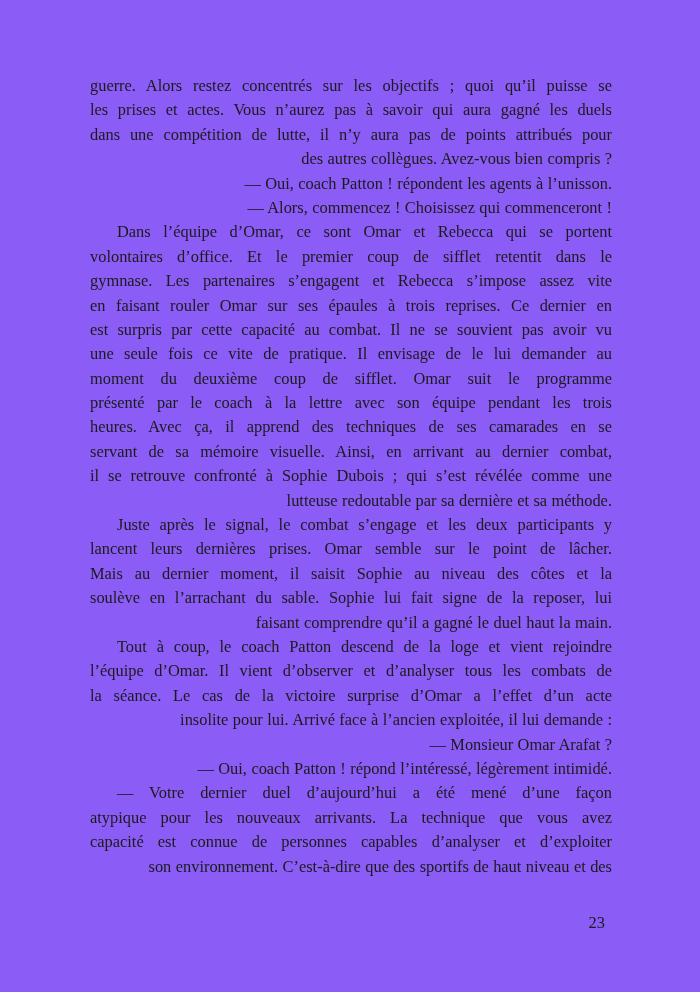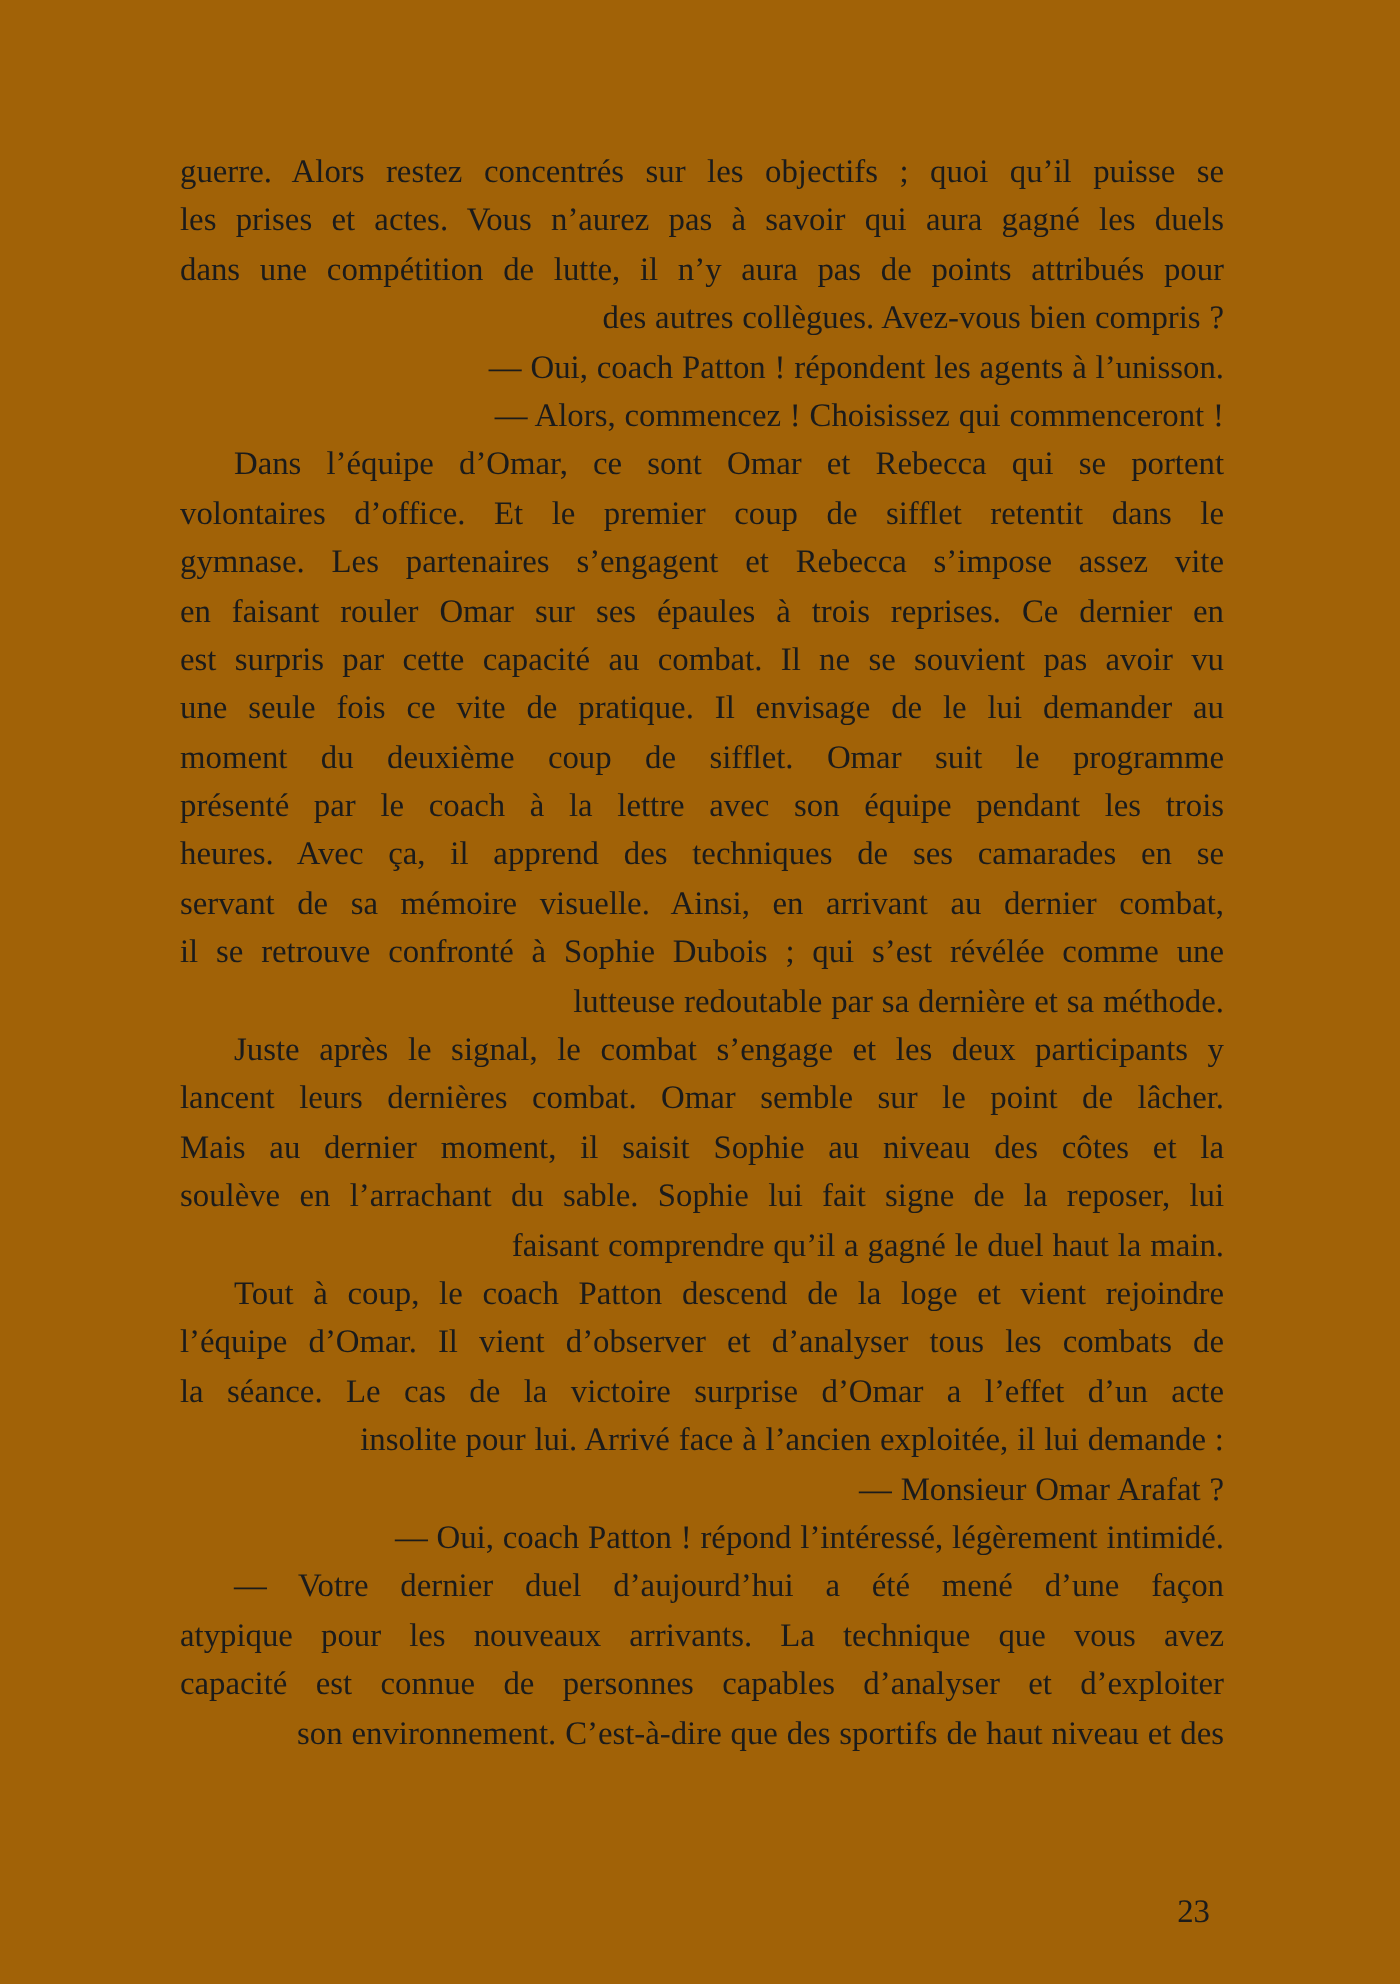--- a/index.html
+++ b/index.html
@@ -4,21 +4,21 @@
 <style>
   html, body {
     margin: 0;
     padding: 0;
     background: #ffffff;
   }
   .page {
     position: relative;
     width: 700px;
     height: 992px;
-    background: #a16207;
+    background: #8b5cf6;
     font-family: "Liberation Serif", "DejaVu Serif", serif;
     color: #1b1b1b;
     overflow: hidden;
   }
   .text-block {
     position: absolute;
     left: 90px;
     top: 74px;
     width: 522px;
   }
@@ -40,21 +40,20 @@
   .folio {
     position: absolute;
     left: 90px;
     top: 911px;
     width: 522px;
     box-sizing: border-box;
     padding-right: 7px;
     text-align: right;
     font-size: 16.4px;
     line-height: 24.4px;
-    margin-top: 33px;
   }
 </style>
 </head>
 <body>
 
 <div class="page">
   <div class="text-block">
     <div class="ln j">guerre. Alors restez concentrés sur les objectifs ; quoi qu’il puisse se</div>
     <div class="ln j">les prises et actes. Vous n’aurez pas à savoir qui aura gagné les duels</div>
     <div class="ln j">dans une compétition de lutte, il n’y aura pas de points attribués pour</div>
@@ -67,21 +66,21 @@
     <div class="ln j">en faisant rouler Omar sur ses épaules à trois reprises. Ce dernier en</div>
     <div class="ln j">est surpris par cette capacité au combat. Il ne se souvient pas avoir vu</div>
     <div class="ln j">une seule fois ce vite de pratique. Il envisage de le lui demander au</div>
     <div class="ln j">moment du deuxième coup de sifflet. Omar suit le programme</div>
     <div class="ln j">présenté par le coach à la lettre avec son équipe pendant les trois</div>
     <div class="ln j">heures. Avec ça, il apprend des techniques de ses camarades en se</div>
     <div class="ln j">servant de sa mémoire visuelle. Ainsi, en arrivant au dernier combat,</div>
     <div class="ln j">il se retrouve confronté à Sophie Dubois ; qui s’est révélée comme une</div>
     <div class="ln">lutteuse redoutable par sa dernière et sa méthode.</div>
     <div class="ln j i">Juste après le signal, le combat s’engage et les deux participants y</div>
-    <div class="ln j">lancent leurs dernières combat. Omar semble sur le point de lâcher.</div>
+    <div class="ln j">lancent leurs dernières prises. Omar semble sur le point de lâcher.</div>
     <div class="ln j">Mais au dernier moment, il saisit Sophie au niveau des côtes et la</div>
     <div class="ln j">soulève en l’arrachant du sable. Sophie lui fait signe de la reposer, lui</div>
     <div class="ln">faisant comprendre qu’il a gagné le duel haut la main.</div>
     <div class="ln j i">Tout à coup, le coach Patton descend de la loge et vient rejoindre</div>
     <div class="ln j">l’équipe d’Omar. Il vient d’observer et d’analyser tous les combats de</div>
     <div class="ln j">la séance. Le cas de la victoire surprise d’Omar a l’effet d’un acte</div>
     <div class="ln">insolite pour lui. Arrivé face à l’ancien exploitée, il lui demande :</div>
     <div class="ln i">— Monsieur Omar Arafat ?</div>
     <div class="ln i">— Oui, coach Patton ! répond l’intéressé, légèrement intimidé.</div>
     <div class="ln j i">— Votre dernier duel d’aujourd’hui a été mené d’une façon</div>

